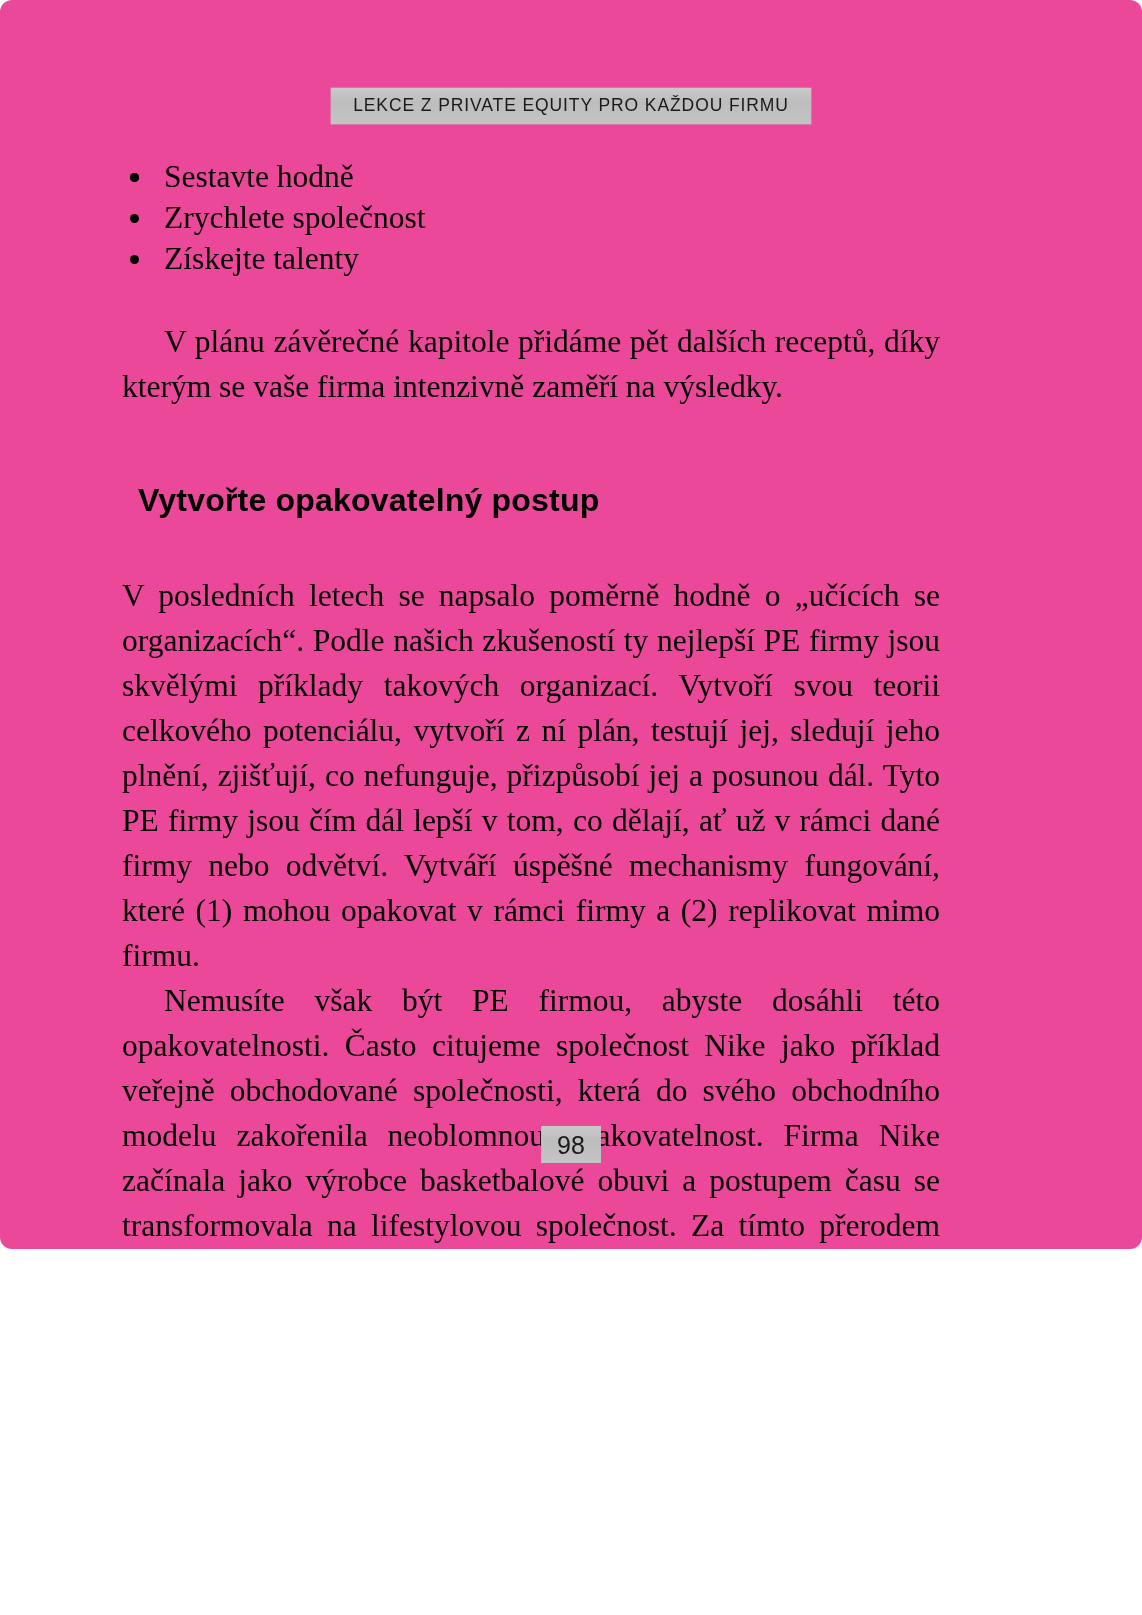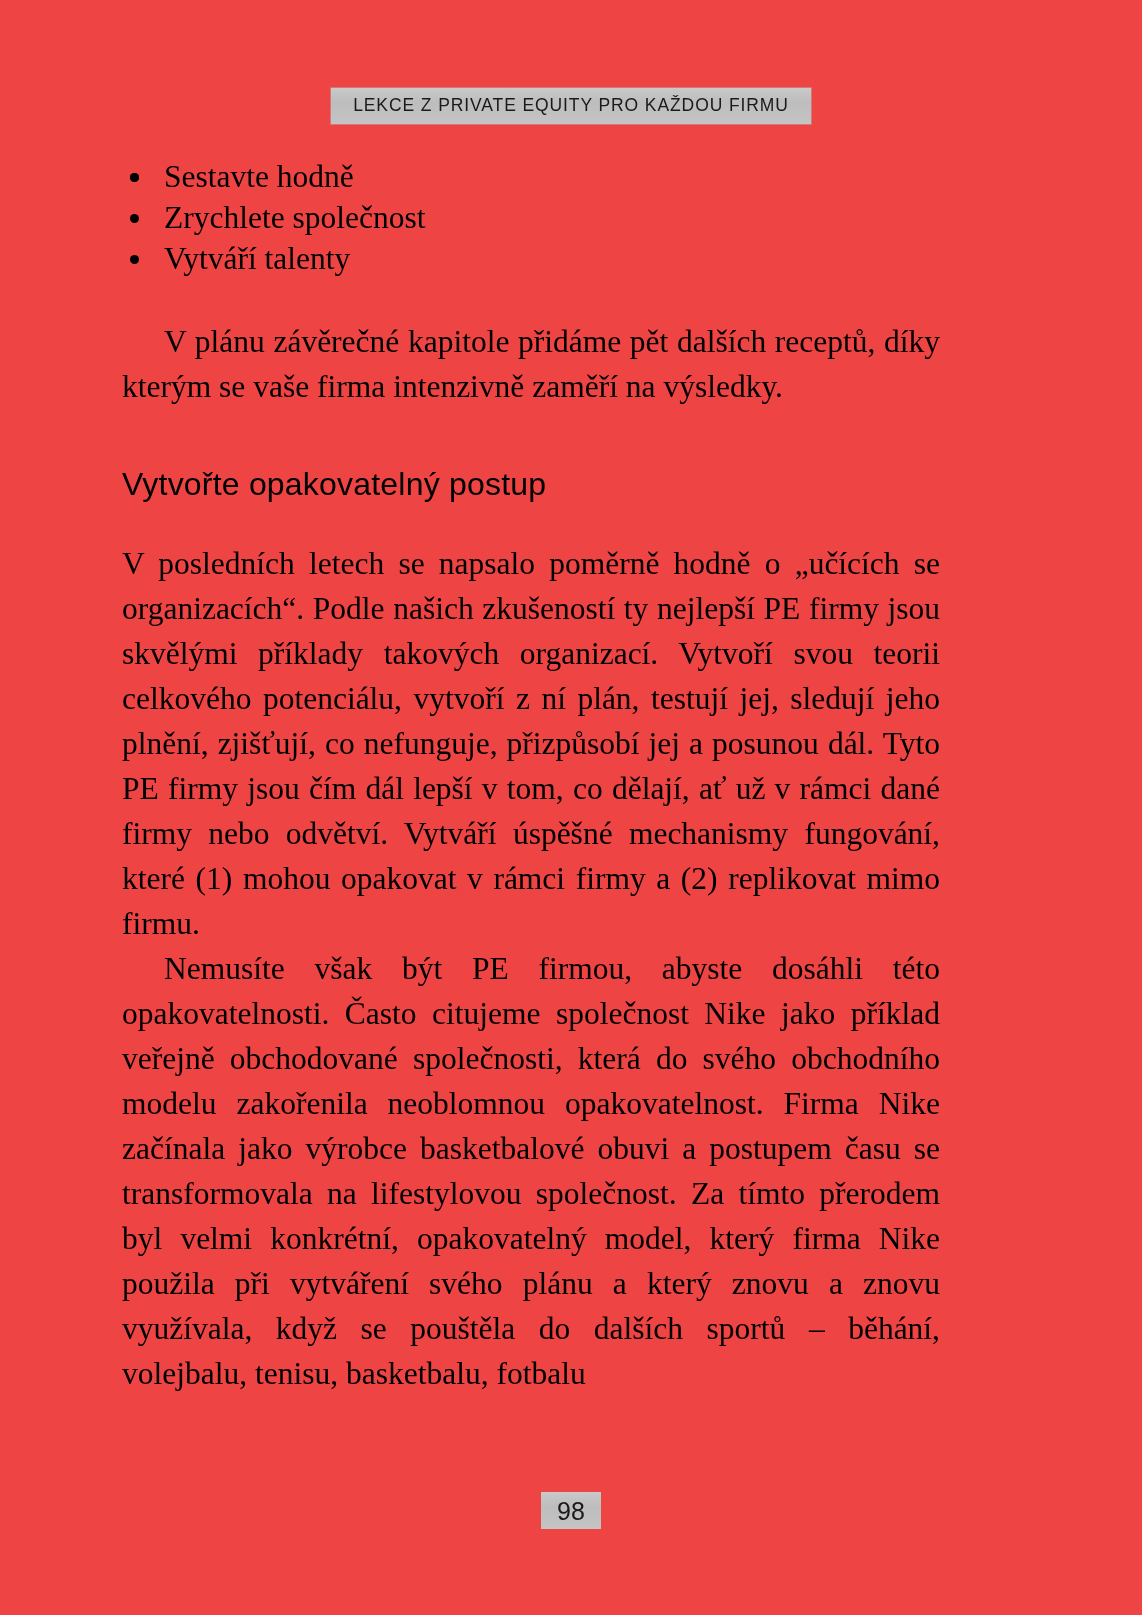--- a/index.html
+++ b/index.html
@@ -3,26 +3,27 @@
 <meta charset="utf-8">
 <style>
   html, body {
     margin: 0;
     padding: 0;
     background: #ffffff;
   }
   .page {
     position: relative;
     width: 1142px;
-    height: 1615px;
+    height: 1249px;
     margin: 0 auto;
-    background: #ef4444;
+    background: #ec4899;
     font-family: "Liberation Serif", serif;
     color: #000000;
     overflow: hidden;
+    border-radius: 12px;
   }
 
   
   .runninghead-wrap {
     position: absolute;
     top: 88px;
     left: 0;
     width: 100%;
     display: flex;
     justify-content: center;
@@ -80,24 +81,24 @@
   }
   p.indent {
     text-indent: 42px;
   }
   .gap-after-list { height: 40px; }
   .gap-before-head { height: 56px; }
   .gap-after-head { height: 38px; }
 
   h2.section {
     font-family: "Liberation Sans", sans-serif;
-    font-weight: normal;
+    font-weight: bold;
     font-size: 32px;
     line-height: 38px;
-    margin: 0;
+    margin: 16px;
     letter-spacing: 0.2px;
   }
 
   
   .folio-wrap {
     position: absolute;
     bottom: 86px;
     left: 0;
     width: 100%;
     display: flex;
@@ -131,21 +132,21 @@
       <li>
         <span class="dot"></span>
         <span>Sestavte hodně</span>
       </li>
       <li>
         <span class="dot"></span>
         <span>Zrychlete společnost</span>
       </li>
       <li>
         <span class="dot"></span>
-        <span>Vytváří talenty</span>
+        <span>Získejte talenty</span>
       </li>
     </ul>
 
     <div class="gap-after-list"></div>
 
     <p class="body indent">V plánu závěrečné kapitole přidáme pět dalších receptů, díky kterým se vaše firma intenzivně zaměří na výsledky.</p>
 
     <div class="gap-before-head"></div>
 
     <h2 class="section">Vytvořte opakovatelný postup</h2>

